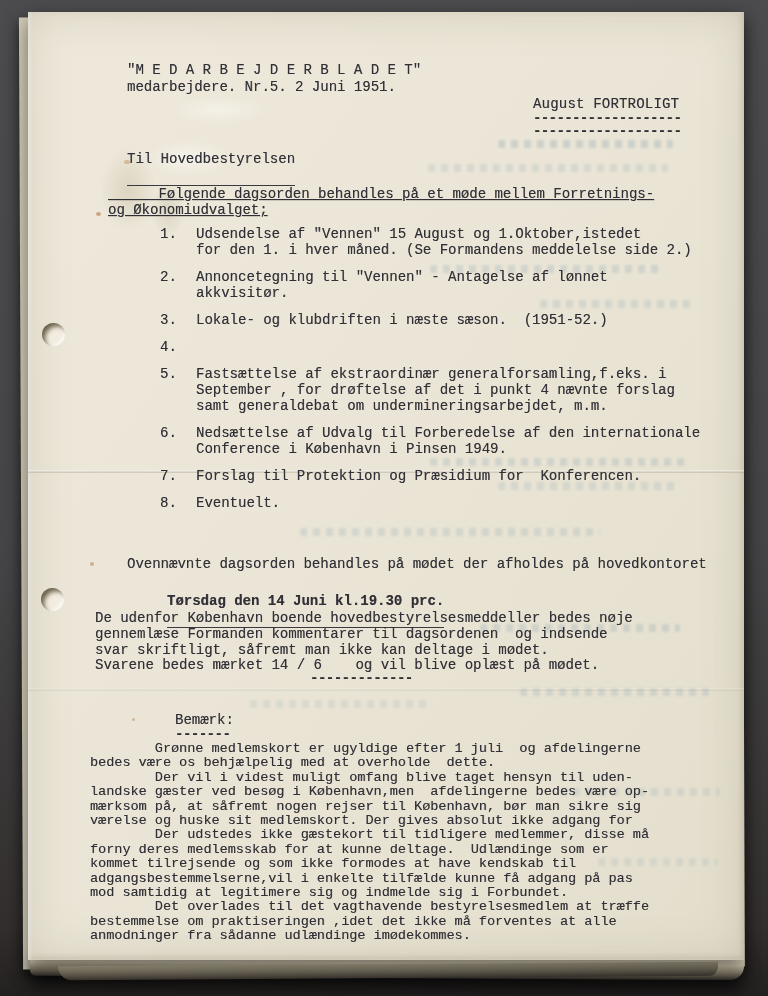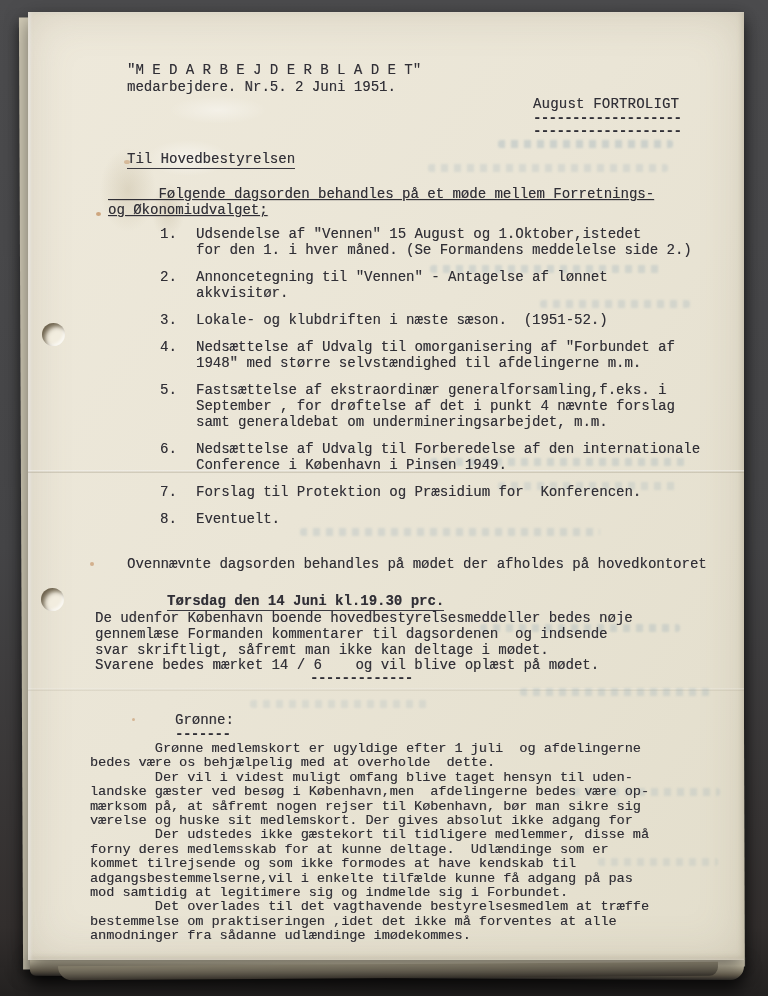--- a/index.html
+++ b/index.html
@@ -29,21 +29,21 @@
     position:absolute;left:28px;top:12px;width:716px;height:948px;
     background:linear-gradient(125deg,#eee9db 0%,#eae5d6 45%,#e3decc 100%);
     box-shadow:inset 0 0 46px rgba(118,106,78,.20),
                inset 3px 0 3px rgba(255,255,255,.55),
                inset -1px -2px 6px rgba(110,100,70,.25),
                0 8px 20px rgba(0,0,0,.5);
     color:#302f36;font-size:14px;line-height:16px;
   }
   .paper *{position:absolute;}
   pre{margin:0;font:inherit;white-space:pre;}
-  .u{border-bottom:1.7px solid #3a3940;padding-bottom:1px;text-align:right;}
+  .u{border-bottom:1.7px solid #3a3940;padding-bottom:18px;text-align:right;}
   .ink{text-shadow:0.3px 0.4px 0.6px rgba(48,47,54,.45);}
   .masthead{left:99px;top:50px;line-height:16.5px;}
   .confid{left:505px;top:84px;line-height:16px;letter-spacing:.2px;}
   .confid-dashes{position:static;display:block;line-height:12.5px;letter-spacing:-.6px;font-weight:bold;}
   .salutation{left:99px;top:139px;}
   .intro{left:80px;top:174px;text-decoration:underline;}
   .agenda{left:132px;top:214px;width:560px;position:absolute;}
   .agenda .item{position:relative;display:flex;margin-bottom:11px;}
   .agenda .num{position:relative;width:36px;flex:none;}
   .agenda pre{position:relative;}
@@ -143,22 +143,20 @@
       <span class="num">2.</span>
       <pre>Annoncetegning til "Vennen" - Antagelse af lønnet
 akkvisitør.</pre>
     </div>
     <div class="item">
       <span class="num">3.</span>
       <pre>Lokale- og klubdriften i næste sæson.  (1951-52.)</pre>
     </div>
     <div class="item">
       <span class="num">4.</span>
-      <pre>Nedsættelse af Udvalg til omorganisering af "Forbundet af
-1948" med større selvstændighed til afdelingerne m.m.</pre>
     </div>
     <div class="item">
       <span class="num">5.</span>
       <pre>Fastsættelse af ekstraordinær generalforsamling,f.eks. i
 September , for drøftelse af det i punkt 4 nævnte forslag
 samt generaldebat om undermineringsarbejdet, m.m.</pre>
     </div>
     <div class="item">
       <span class="num">6.</span>
       <pre>Nedsættelse af Udvalg til Forberedelse af den internationale
@@ -180,21 +178,21 @@
     <span class="u" style="position:relative;font-weight:bold">Tørsdag den 14 Juni  kl.19.30 prc.</span>
   </div>
 
   <pre class="reply">De udenfor København boende hovedbestyrelsesmeddeller bedes nøje
 gennemlæse Formanden kommentarer til dagsordenen  og indsende
 svar skriftligt, såfremt man ikke kan deltage i mødet.
 Svarene bedes mærket 14 / 6    og vil blive oplæst på mødet.</pre>
 
   <div class="divider">-------------</div>
 
-  <div class="remark-h">Grønne:</div>
+  <div class="remark-h">Bemærk:</div>
   <div class="remark-d">-------</div>
 
   <div class="remark">
     <pre>        Grønne medlemskort er ugyldige efter 1 juli  og afdelingerne
 bedes være os behjælpelig med at overholde  dette.
         Der vil i videst muligt omfang blive taget hensyn til uden-
 landske gæster ved besøg i København,men  afdelingerne bedes være op-
 mærksom på, at såfremt nogen rejser til København, bør man sikre sig
 værelse og huske sit medlemskort. Der gives absolut ikke adgang for</pre>
     <pre>        Der udstedes ikke gæstekort til tidligere medlemmer, disse må

